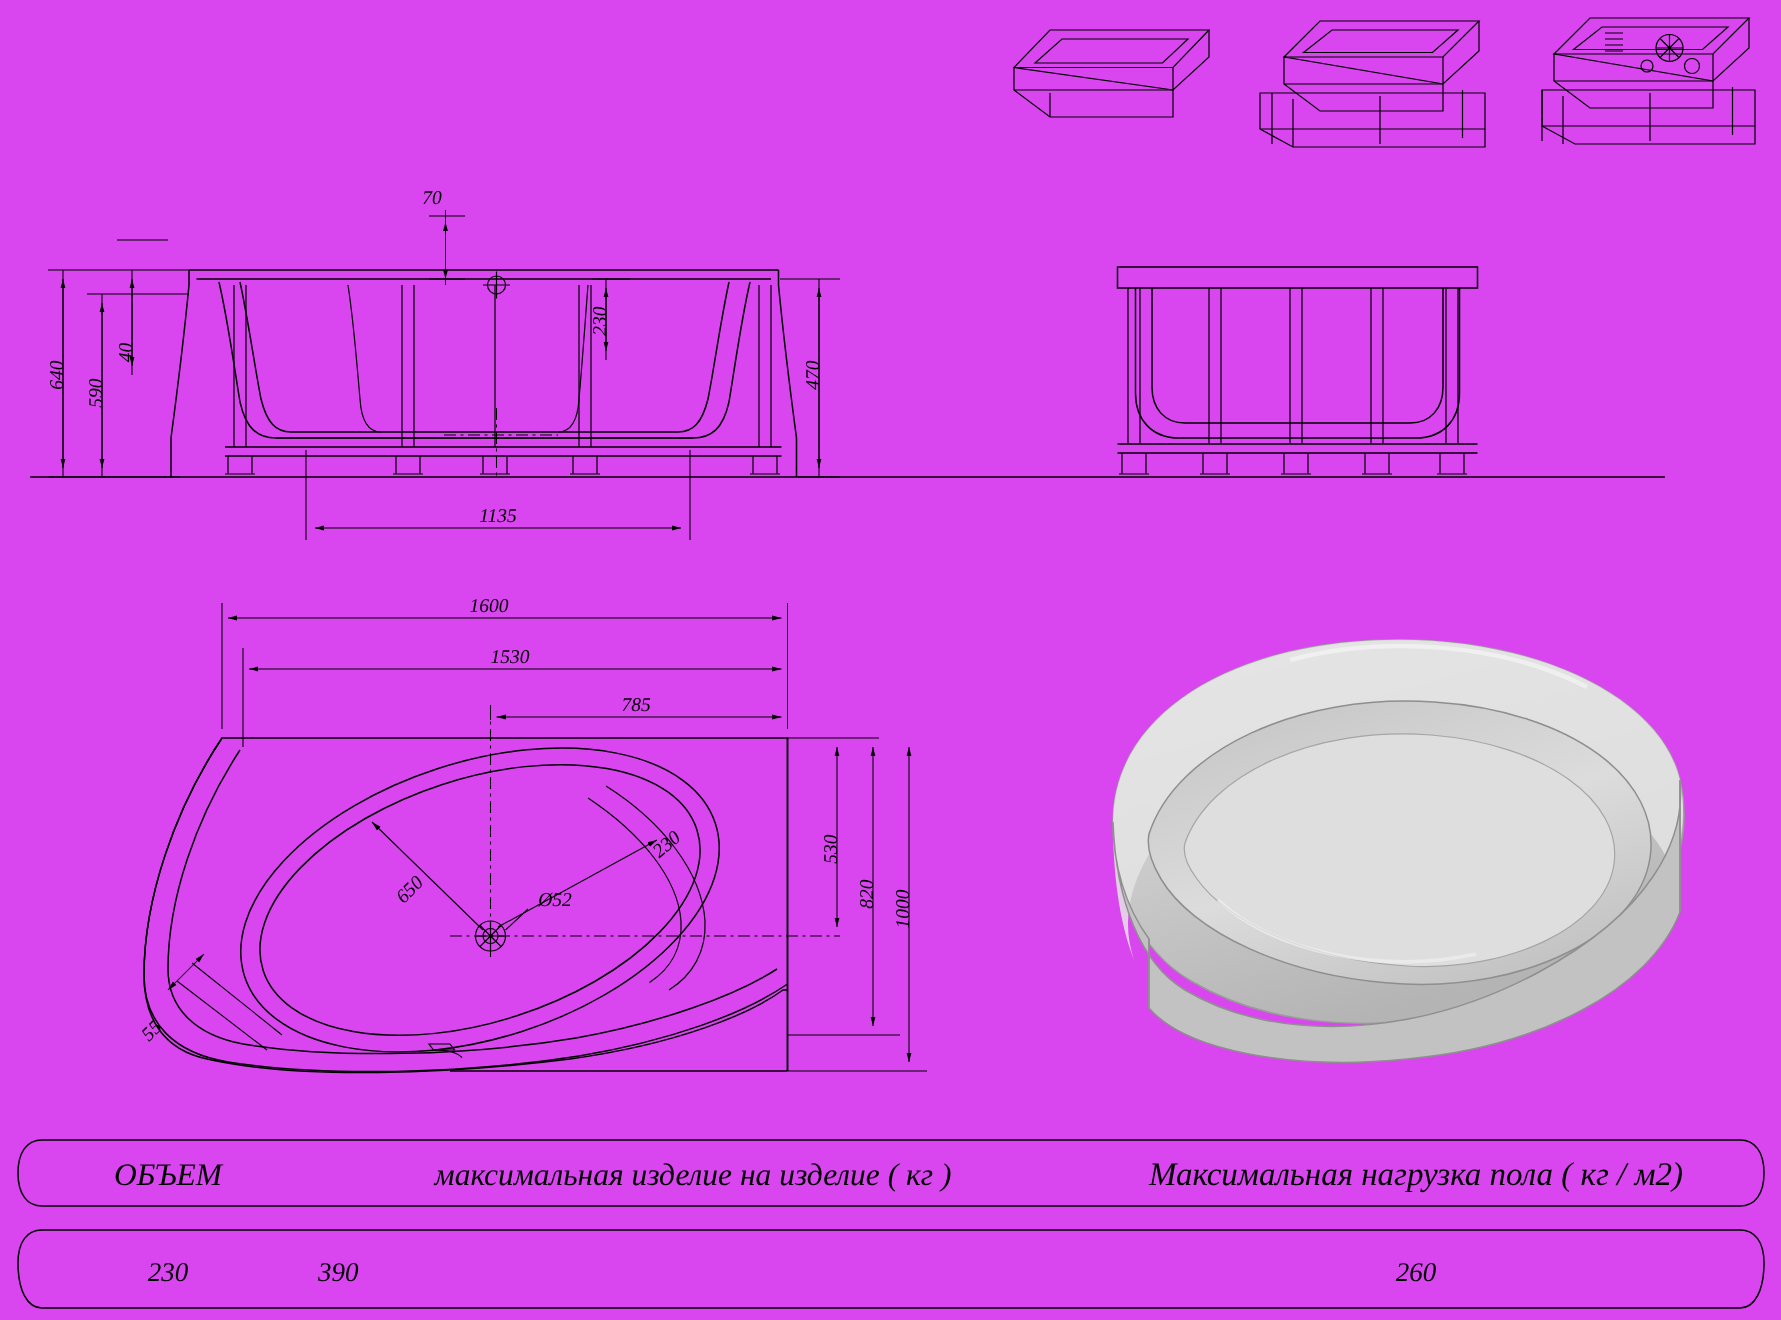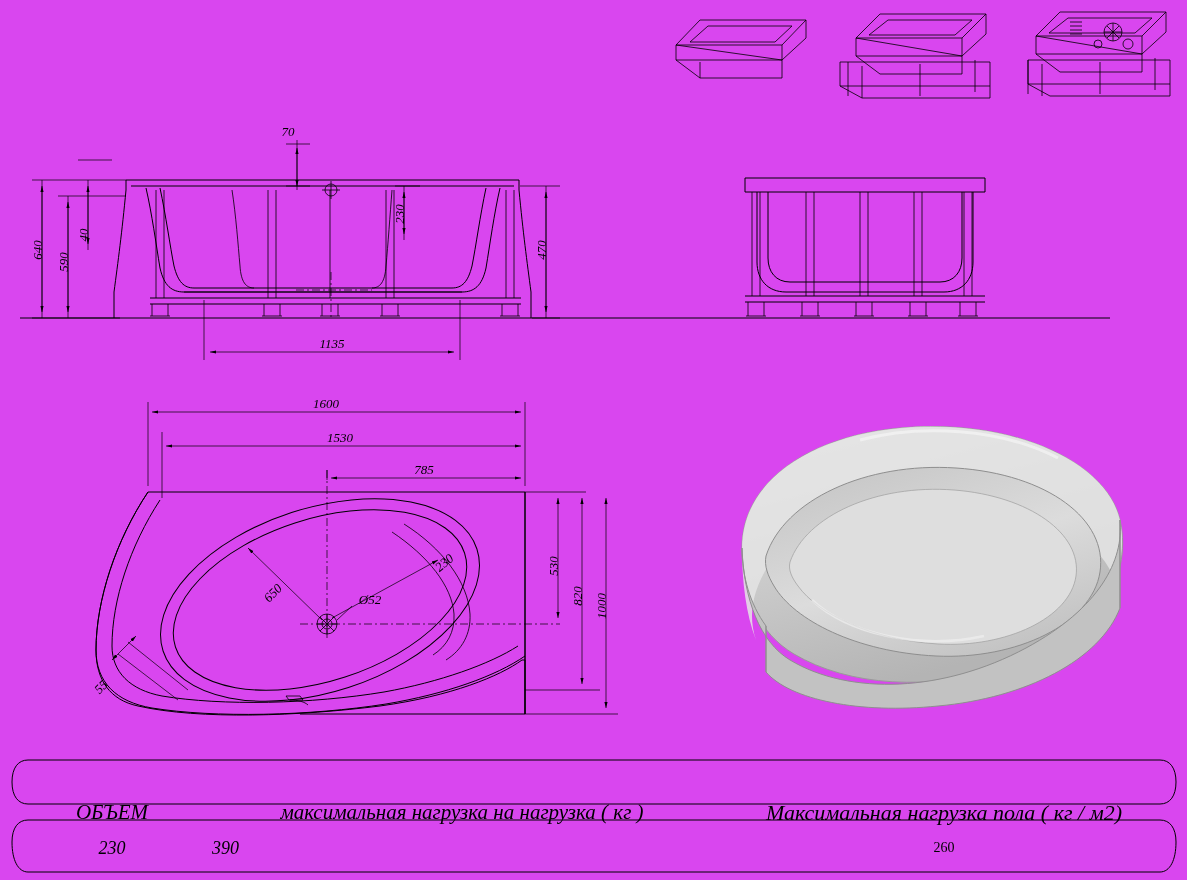--- a/index.html
+++ b/index.html
@@ -298,25 +298,25 @@
       <path d="M860,440 C920,424 1000,428 1058,458" stroke="#f2f2f2" stroke-width="3" fill="none" opacity="0.8"></path>
       <path d="M812,600 C848,634 920,650 984,636" stroke="#efefef" stroke-width="2.5" fill="none" opacity="0.7"></path>
     </g>
 
     <g>
       <path class="ln" d="M28,760 C18,760 12,768 12,782 C12,796 18,804 28,804 L1160,804 C1170,804 1176,796 1176,782 C1176,768 1170,760 1160,760 Z" fill="#fff"></path>
       <path class="ln" d="M28,820 C18,820 12,828 12,842 C12,860 18,872 28,872 L1160,872 C1170,872 1176,860 1176,842 C1176,828 1170,820 1160,820 Z" fill="#fff"></path>
     </g>
   </svg>
 
-  <div style="position:absolute; left:12px; top:800px; width:1164px; height:44px; display:flex; align-items:flex-start;">
+  <div style="position:absolute; left:12px; top:752px; width:1164px; height:44px; display:flex; align-items:flex-end;">
     <div style="width:200px; text-align:center; font-size:21px; font-style:italic;">ОБЪЕМ</div>
-    <div style="width:500px; text-align:center; font-size:21px; font-style:italic;">максимальная нагрузка на нагрузка  ( кг )</div>
+    <div style="width:500px; text-align:center; font-size:21px; font-style:italic;">максимальная изделие на изделие  ( кг )</div>
     <div style="flex:1; text-align:center; font-size:22px; font-style:italic;">Максимальная нагрузка пола  ( кг / м2)</div>
   </div>
 
   <div style="position:absolute; left:12px; top:826px; width:1164px; height:44px; display:flex; align-items:center;">
     <div style="width:200px; text-align:center; font-size:18px; font-style:italic;">230</div>
     <div style="width:500px; font-size:18px; font-style:italic;">390</div>
-    <div style="flex:1; text-align:center; font-size:14px; ">260</div>
+    <div style="flex:1; text-align:center; font-size:18px; font-style:italic;">260</div>
   </div>
 
 </div>
 
 </body></html>

